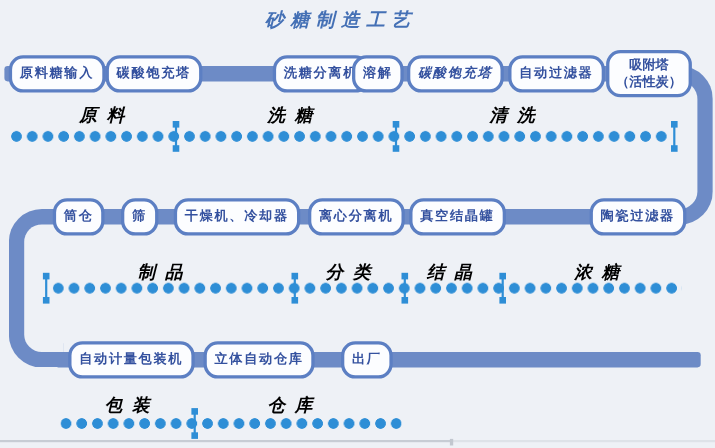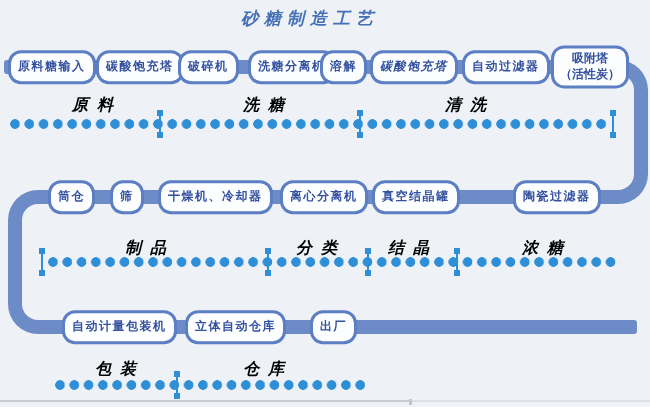--- a/index.html
+++ b/index.html
@@ -74,21 +74,20 @@
   <div class="title">砂糖制造工艺</div>
 
   <div class="bar" style="left:4px;top:60px;width:602px;"></div>
   <div class="uturn right" style="left:596px;top:60px;width:52px;height:144px;"></div>
   <div class="bar" style="left:50px;top:190px;width:566px;"></div>
   <div class="uturn left" style="left:8px;top:190px;width:50px;height:144px;"></div>
   <div class="bar" style="left:50px;top:320px;width:587px;"></div>
 
   <div class="pbox" style="left:8px;top:67px;">原料糖输入</div>
   <div class="pbox" style="left:96px;top:67px;">碳酸饱充塔</div>
-  <div class="pbox" style="left:178px;top:67px;">破碎机</div>
   <div class="pbox" style="left:248px;top:67px;">洗糖分离机</div>
   <div class="pbox" style="left:320px;top:67px;text-align:center;">溶解</div>
   <div class="pbox" style="left:370px;top:67px;font-style:italic;">碳酸饱充塔</div>
   <div class="pbox" style="left:462px;top:67px;">自动过滤器</div>
   <div class="pbox wrap" style="left:551px;top:67px;">
     <span>吸附塔</span>
     <span>（活性炭）</span>
   </div>
 
   <div class="slabel" style="left:97px;top:95px;">原料</div>
@@ -97,21 +96,21 @@
   <div class="dots" style="left:10px;top:119px;width:600px;"></div>
   <div class="divider" style="left:160px;top:113px;"></div>
   <div class="divider" style="left:360px;top:113px;"></div>
   <div class="divider" style="left:613px;top:113px;"></div>
 
   <div class="pbox" style="left:48px;top:197px;">筒仓</div>
   <div class="pbox" style="left:110px;top:197px;">筛</div>
   <div class="pbox" style="left:158px;top:197px;">干燥机、冷却器</div>
   <div class="pbox" style="left:372px;top:197px;">真空结晶罐</div>
   <div class="pbox" style="left:280px;top:197px;">离心分离机</div>
-  <div class="pbox" style="left:513px;top:197px;">陶瓷过滤器</div>
+  <div class="pbox" style="left:536px;top:197px;">陶瓷过滤器</div>
 
   <div class="slabel" style="left:150px;top:238px;">制品</div>
   <div class="slabel" style="left:321px;top:238px;">分类</div>
   <div class="slabel" style="left:413px;top:238px;">结晶</div>
   <div class="slabel" style="left:537px;top:238px;margin-left:10px;">浓糖</div>
   <div class="dots" style="left:48px;top:257px;width:572px;"></div>
   <div class="divider" style="left:42px;top:251px;"></div>
   <div class="divider" style="left:268px;top:251px;"></div>
   <div class="divider" style="left:368px;top:251px;"></div>
   <div class="divider" style="left:457px;top:251px;"></div>

